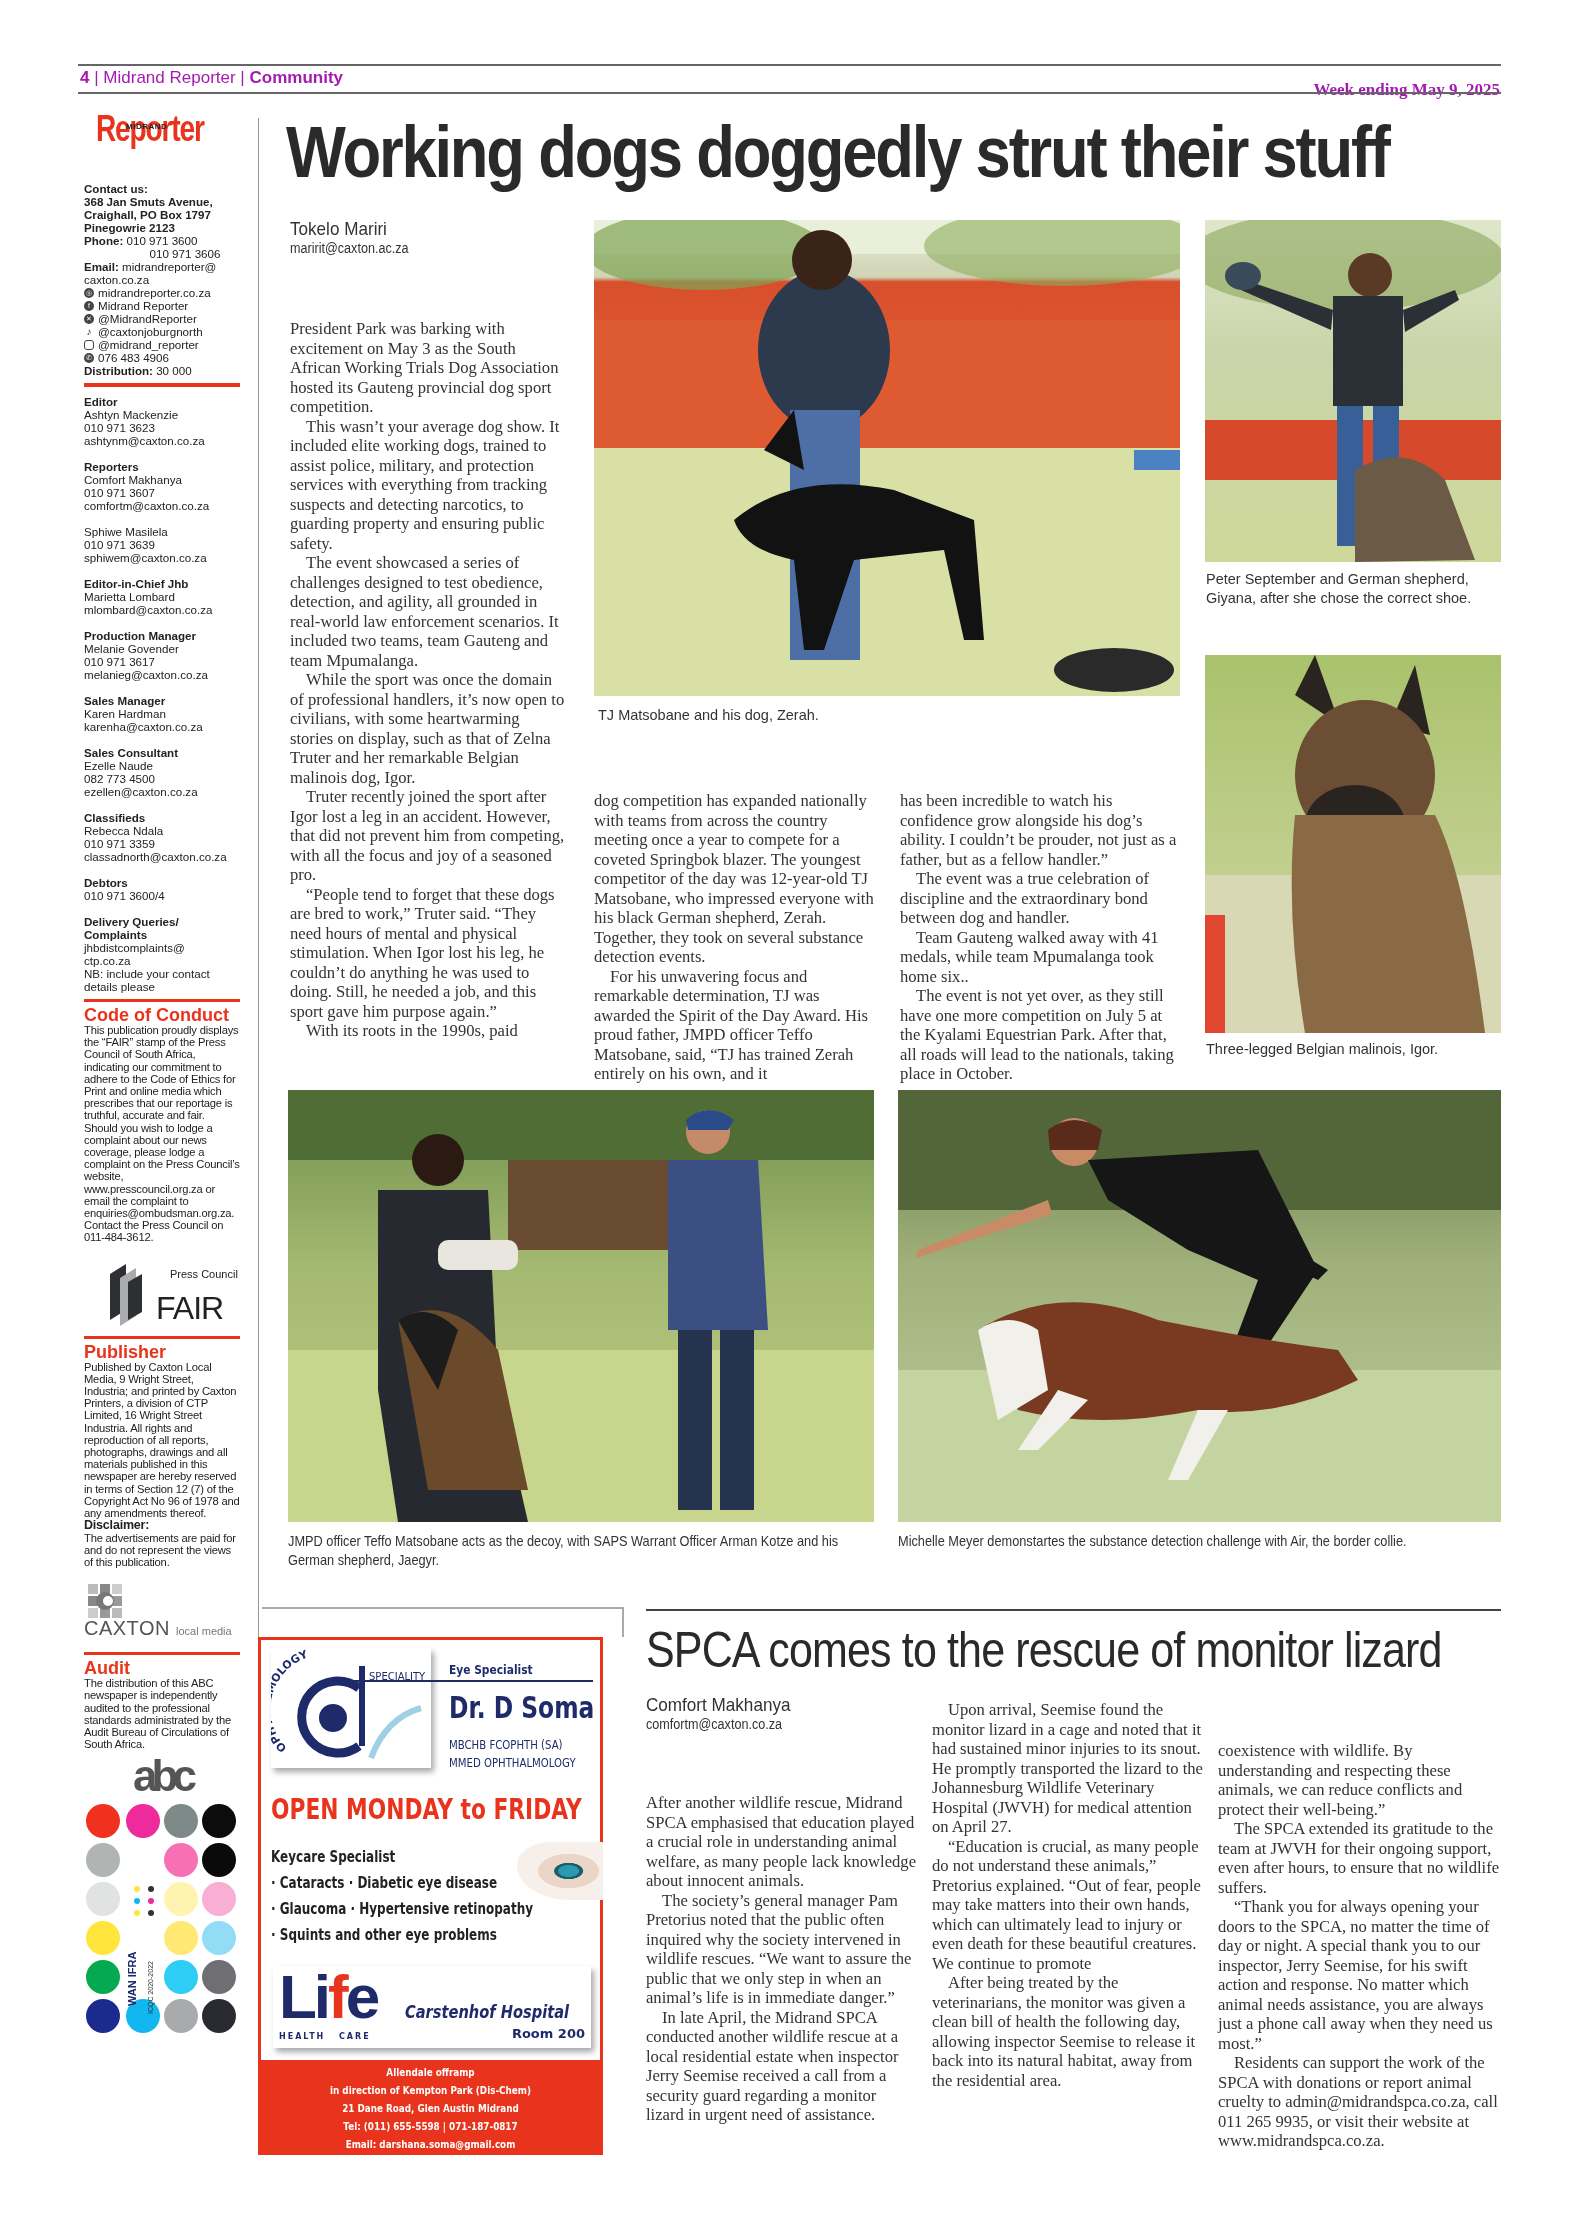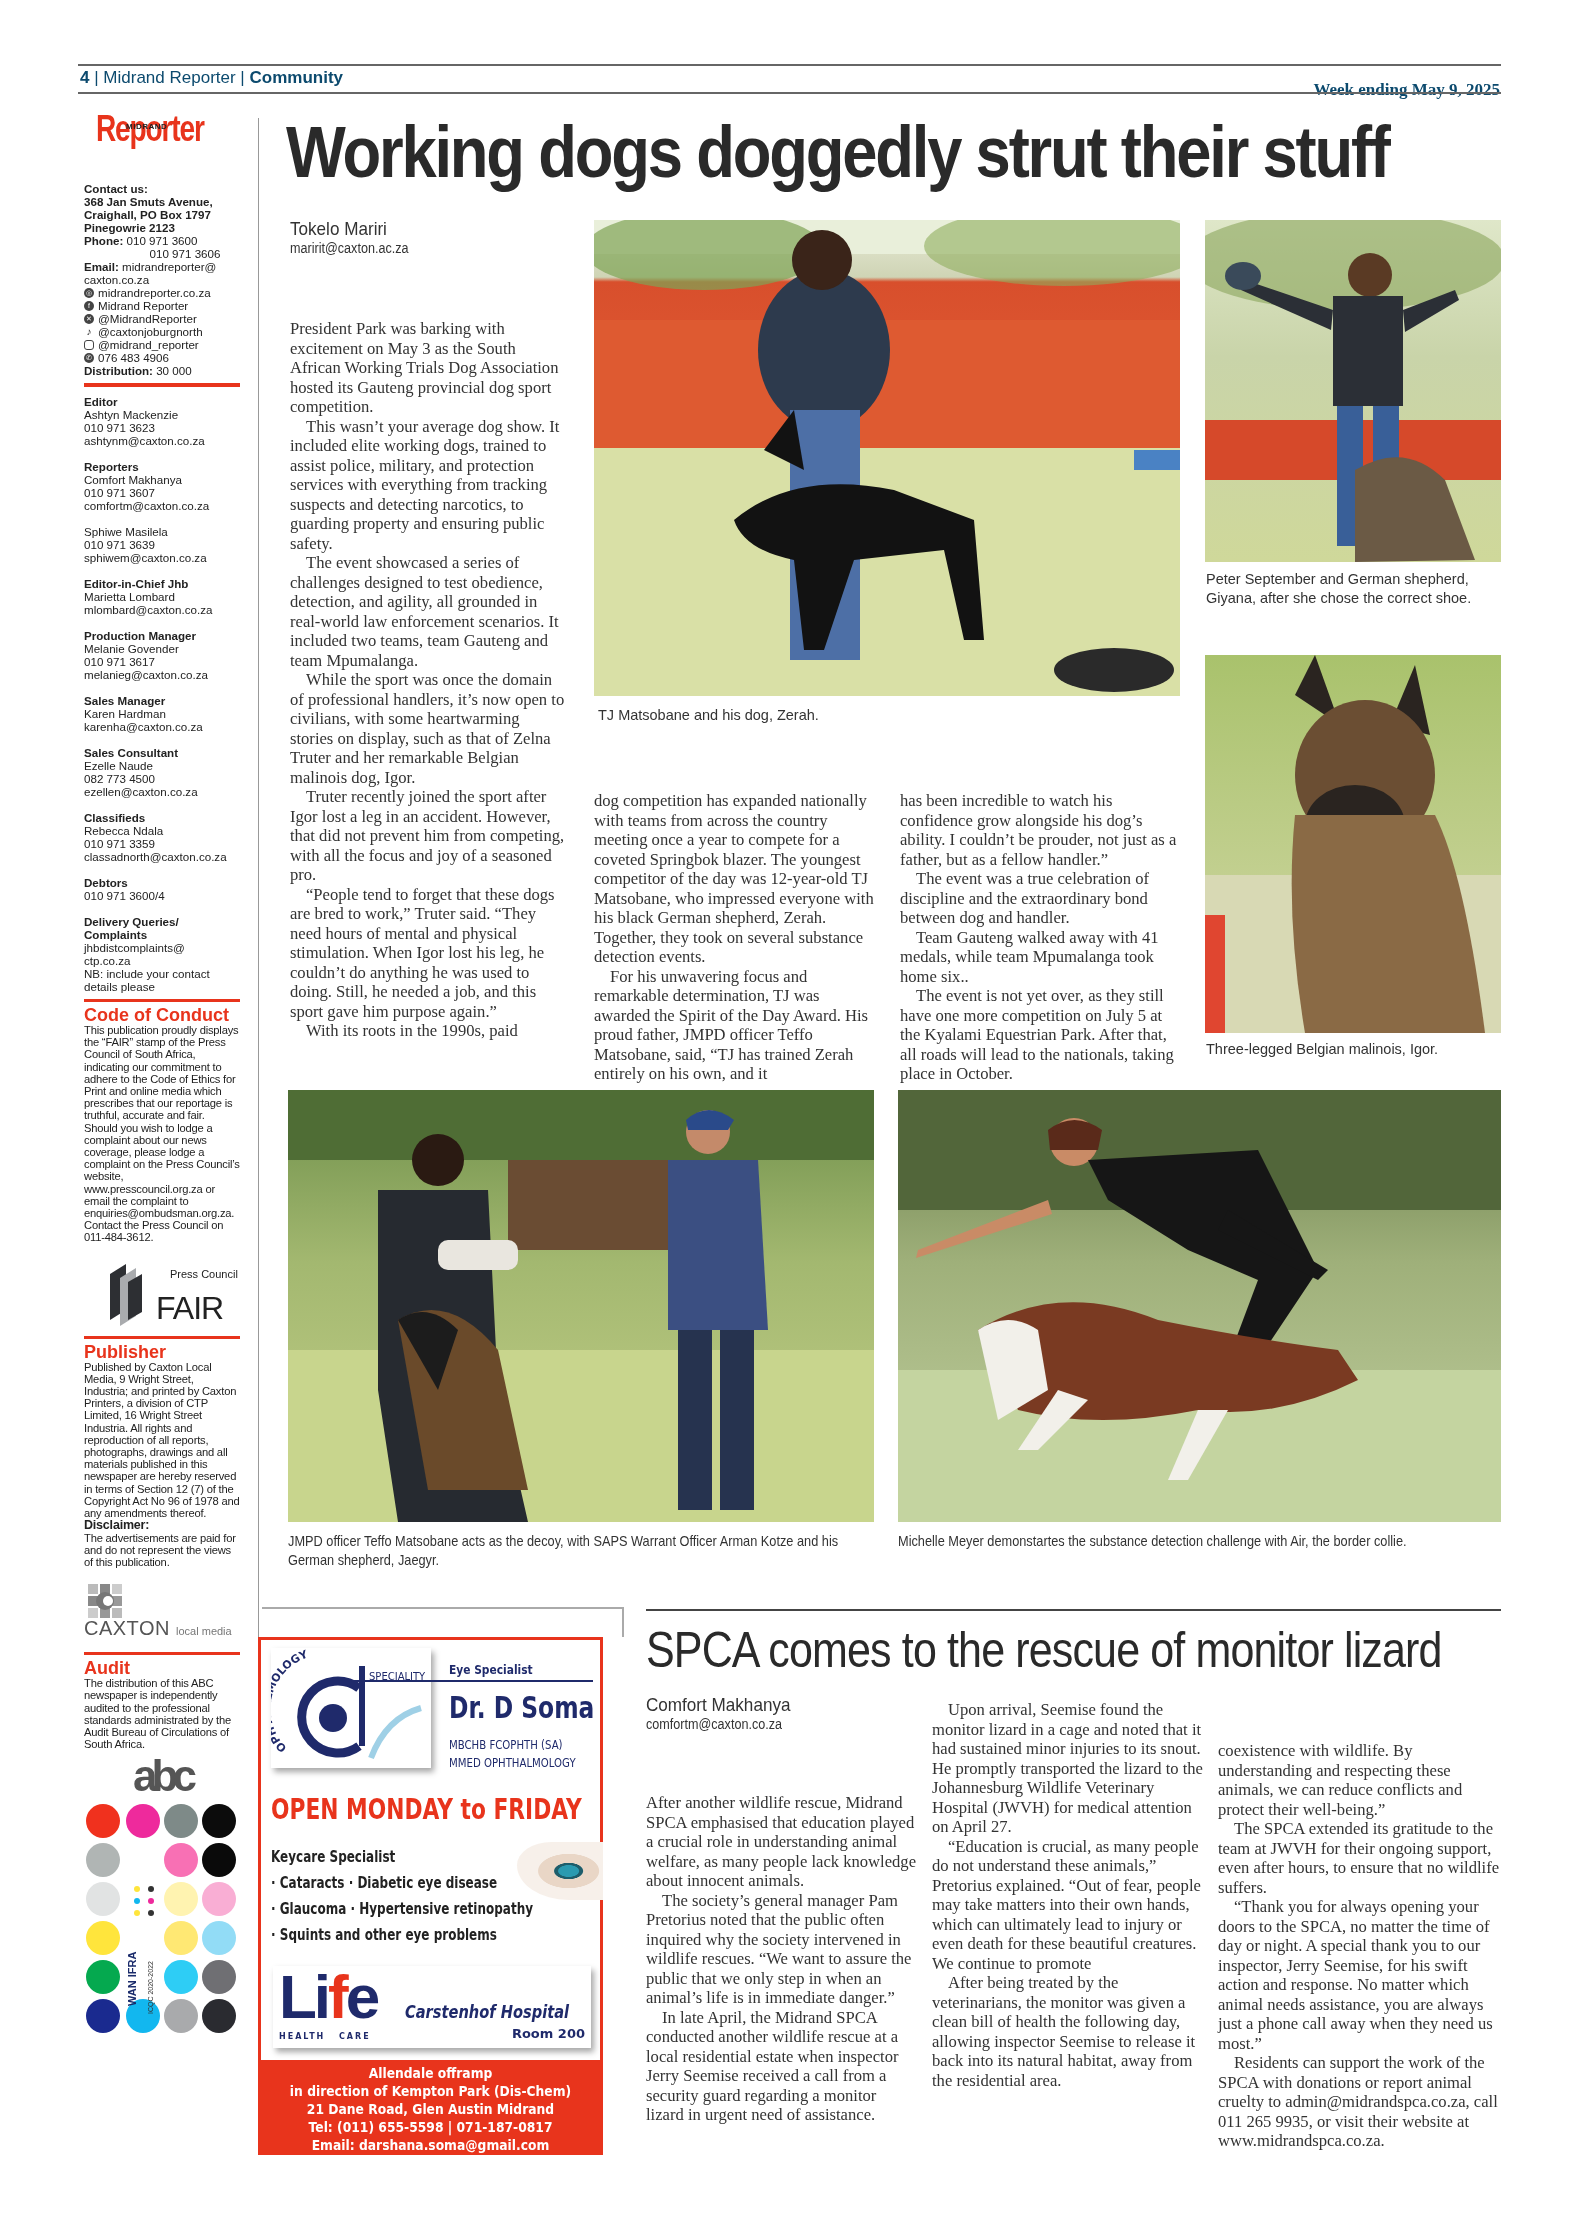--- a/index.html
+++ b/index.html
@@ -3,21 +3,21 @@
 <meta charset="utf-8">
 <style>
   * { box-sizing: border-box; margin: 0; padding: 0; }
   html, body { width: 1572px; height: 2224px; background: #fff; overflow: hidden; }
   body { position: relative; font-family: "Liberation Sans", sans-serif; color: #222; }
 
   .abs { position: absolute; }
 
   
   .folio-line { position: absolute; left: 78px; width: 1423px; height: 2px; background: #666; }
-  .folio { position: absolute; top: 68px; left: 80px; width: 1420px; height: 22px; font-family: "Liberation Sans", sans-serif; font-size: 17px; color: #0c4a6e; font-stretch: condensed; }
+  .folio { position: absolute; top: 68px; left: 80px; width: 1420px; height: 22px; font-family: "Liberation Sans", sans-serif; font-size: 17px; color: #a21caf; font-stretch: condensed; }
   .folio .left { position: absolute; left: 0; top: 0; }
   .folio .right { position: absolute; right: 0; top: 12px; font-weight: bold; font-family: Liberation Serif, serif; }
   .folio b { font-weight: bold; }
 
   
   .sidebar { position: absolute; left: 84px; top: 118px; width: 156px; font-size: 11.6px; line-height: 13px; color: #222; }
   .masthead { position: relative; height: 48px; }
   .masthead .mid { position: absolute; left: 42px; top: 2px; font-size: 8px; font-weight: bold; letter-spacing: 0.5px; color: #222; }
   .masthead .rep { position: absolute; left: 12px; top: 4px; font-size: 36px; font-weight: bold; color: #e8341c; letter-spacing: -1.5px; transform: scaleX(0.78); transform-origin: left top; }
   .contact { margin-top: 16px; }
@@ -84,21 +84,21 @@
   .ad .open { position: absolute; left: 10px; top: 152px; font-size: 29px; font-weight: bold; color: #e8341c; transform: scaleX(0.75); transform-origin: left top; white-space: nowrap; }
   .ad .services { position: absolute; left: 10px; top: 204px; font-size: 15px; line-height: 26px; font-weight: bold; color: #222; transform: scaleX(0.8); transform-origin: left top; white-space: nowrap; }
   .ad .eye-img { position: absolute; left: 256px; top: 202px; width: 86px; height: 58px; background: radial-gradient(ellipse at 60% 50%, #2a9ab0 0 10px, #1d5d6b 11px 14px, #e9d6c6 15px 30px, #f7f0ea 31px); border-radius: 40% 0 0 60%; }
   .ad .life-box { position: absolute; left: 12px; top: 326px; width: 318px; height: 82px; background: #fff; box-shadow: 3px 4px 6px rgba(0,0,0,0.35); }
   .ad .life-word { position: absolute; left: 6px; top: 0px; font-size: 62px; line-height: 62px; font-weight: bold; color: #1f2a6b; letter-spacing: -3px; font-family: "Liberation Sans", sans-serif; }
   .ad .life-f { color: #e8341c; }
   .ad .health { position: absolute; left: 6px; top: 66px; font-size: 8px; font-weight: bold; letter-spacing: 2px; color: #1f2a6b; }
   .ad .care { position: absolute; left: 66px; top: 66px; font-size: 8px; font-weight: bold; letter-spacing: 2px; color: #1f2a6b; }
   .ad .hospital { position: absolute; left: 132px; top: 36px; font-size: 17px; font-weight: bold; font-style: italic; color: #1f2a6b; transform: scaleX(0.86); transform-origin: left top; white-space: nowrap; }
   .ad .room { position: absolute; right: 6px; top: 60px; font-size: 13px; font-weight: bold; color: #1f2a6b; }
-  .ad .address { position: absolute; left: 0; bottom: 0; width: 100%; height: 92px; background: #e8341c; color: #fff; text-align: center; font-size: 14px; line-height: 18px; font-weight: bold; padding-top: 4px; }
+  .ad .address { position: absolute; left: 0; bottom: 0; width: 100%; height: 92px; background: #e8341c; color: #fff; text-align: center; font-size: 10px; line-height: 18px; font-weight: bold; padding-top: 4px; }
   .ad .address div { transform: scaleX(0.88); }
 </style>
 </head>
 <body>
 
 <div class="folio-line" style="top:64px;"></div>
 <div class="folio">
   <span class="left">
     <b>4</b> | <span>Midrand Reporter</span> | <b>Community</b>
   </span>

